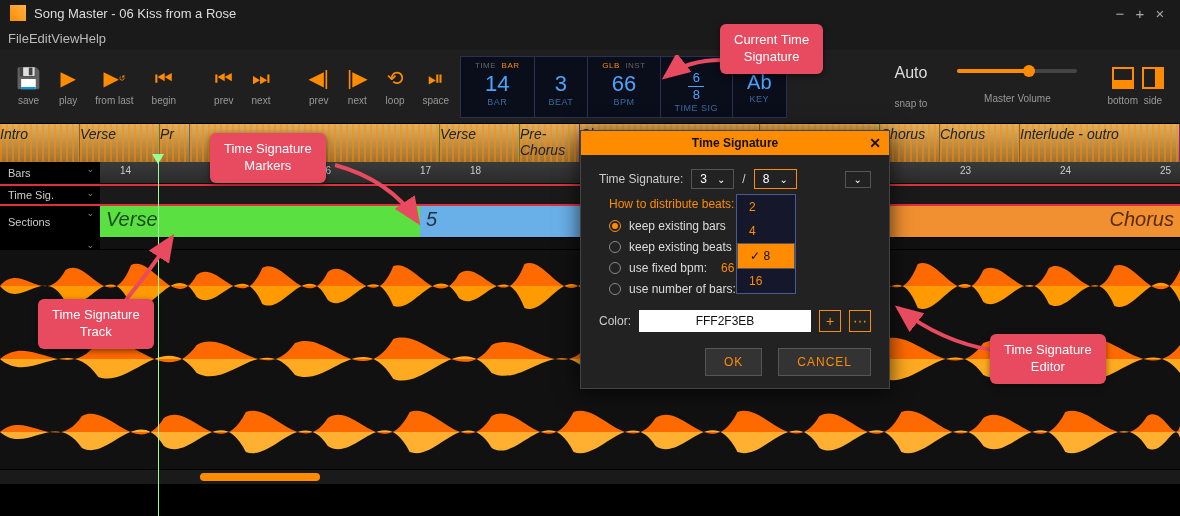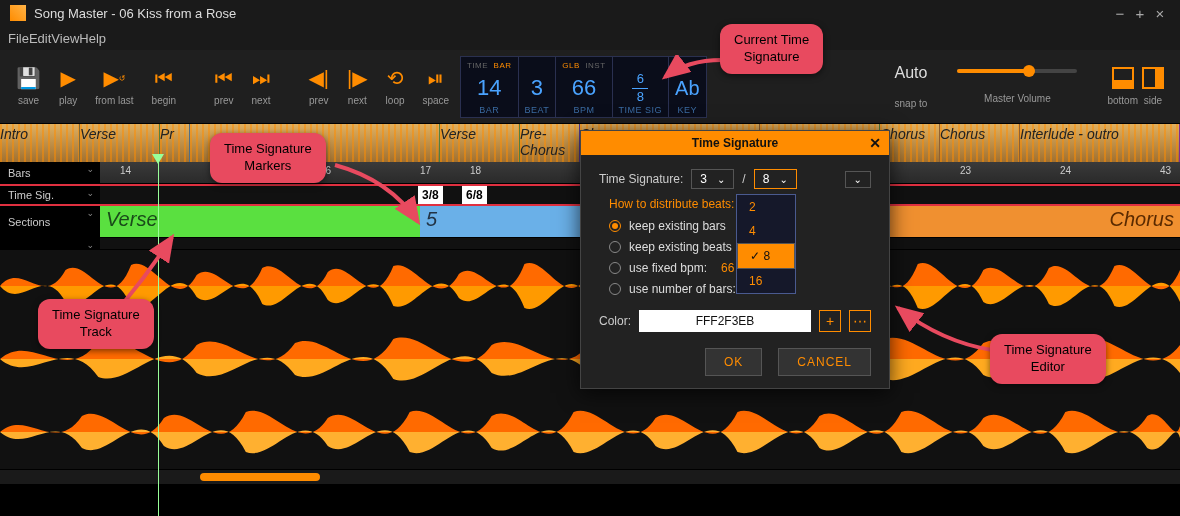--- a/index.html
+++ b/index.html
@@ -9,21 +9,21 @@
 .title-bar .t{flex:1;font-size:13px}
 .title-bar .win-btn{width:20px;text-align:center;color:#aaa;font-size:15px;cursor:pointer}
 .menu-bar{height:24px;background:#1a1a1a;display:flex;align-items:center;padding:0 8px;color:#bbb;font-size:13px}
 .menu-bar span{cursor:pointer}
 .toolbar{height:74px;background:#1f1f1f;display:flex;align-items:center;padding:0 16px;position:relative;border-bottom:1px solid #000}
 .tbtn{display:flex;flex-direction:column;align-items:center;gap:6px;margin-right:18px;cursor:pointer}
 .tbtn .ic{color:#ff8c00;font-size:20px;height:22px;display:flex;align-items:center}
 .tbtn .lbl{color:#999;font-size:10px}
 .tgroup{display:flex}
 .info-panel{position:absolute;left:460px;top:6px;height:62px;background:#0a0d1a;border:1px solid #2a3050;display:flex}
-.info-cell{border-right:1px solid #2a3050;padding:4px 6px 2px;text-align:center;display:flex;flex-direction:column;justify-content:space-between}
+.info-cell{border-right:1px solid #2a3050;padding:4px 14px 2px;text-align:center;display:flex;flex-direction:column;justify-content:flex-start}
 .info-cell:last-child{border-right:none}
 .info-cell .top{font-size:8px;color:#666;letter-spacing:0.5px;height:10px}
 .info-cell .val{color:#4aa3ff;font-size:22px;font-weight:300}
 .info-cell .val.key{color:#4aa3ff;font-size:20px}
 .info-cell .val.frac{font-size:13px;line-height:1.1}
 .info-cell .val.frac .hr{border-top:1px solid #4aa3ff;width:16px;margin:1px auto}
 .info-cell .bl{font-size:9px;color:#3a6aa0;letter-spacing:0.5px}
 .right-controls{position:absolute;right:16px;top:0;height:100%;display:flex;align-items:center;gap:30px}
 .snap-box{text-align:center;color:#999;font-size:10px}
 .snap-box .auto{color:#ddd;font-size:16px;margin-bottom:16px}
@@ -58,21 +58,21 @@
 .sections-row .sec.verse{background:#5ae040}
 .sections-row .sec.other{background:#6ab0e8;color:#234}
 .sections-row .sec.chorus{background:#f09030;color:#5a2a00;justify-content:flex-end}
 .audio-row{height:220px}
 .audio-row .row-lbl{display:flex;align-items:center}
 .audio-wave{position:absolute;inset:0;background:#111}
 .wave-layer{position:absolute;left:0;right:0;height:33.33%}
 .wave-layer svg{width:100%;height:100%}
 .scroll-row{height:14px;background:#1a1a1a;position:relative}
 .scroll-thumb{position:absolute;left:200px;width:120px;top:3px;height:8px;background:#ff8c00;border-radius:4px}
-.callout{position:absolute;background:#e84a5f;color:#000000;font-size:13px;padding:8px 14px;border-radius:12px;text-align:center;line-height:1.3;z-index:20;box-shadow:0 2px 6px rgba(0,0,0,0.5)}
+.callout{position:absolute;background:#e84a5f;color:#ffffff;font-size:13px;padding:8px 14px;border-radius:6px;text-align:center;line-height:1.3;z-index:20;box-shadow:0 2px 6px rgba(0,0,0,0.5)}
 .arrow{position:absolute;z-index:19}
 .dialog{position:absolute;left:580px;top:130px;width:310px;background:#222;border:1px solid #444;z-index:15;box-shadow:0 4px 20px rgba(0,0,0,0.7)}
 .dialog .hdr{height:24px;background:#ff8c00;color:#111;display:flex;align-items:center;justify-content:center;font-size:12px;font-weight:bold;position:relative}
 .dialog .hdr .x{position:absolute;right:8px;cursor:pointer;font-size:14px}
 .dialog .body{padding:14px 18px 12px;color:#ccc;font-size:12px}
 .dlg-row{display:flex;align-items:center;gap:8px;margin-bottom:8px}
 .sel{background:#222;border:1px solid #555;color:#fff;padding:2px 8px;display:flex;align-items:center;gap:10px;cursor:pointer;font-size:12px}
 .sel.hl{border-color:#ff8c00}
 .sel .chev{font-size:10px}
 .distribute{margin:8px 0 0 10px}
@@ -271,32 +271,28 @@
       </div>
     <div class="row-content bar-ruler" id="bar-ruler">
       <div class="playhead" style="left:58px"></div>
     <div class="bar-num" style="left: 20px;">14</div>
         <div class="bar-num" style="left: 120px;">15</div>
         <div class="bar-num" style="left: 220px;">16</div>
         <div class="bar-num" style="left: 320px;">17</div>
         <div class="bar-num" style="left: 370px;">18</div>
         <div class="bar-num" style="left: 860px;">23</div>
         <div class="bar-num" style="left: 960px; text-align: center;">24</div>
-        <div class="bar-num" style="left: 1060px;">43</div>
+        <div class="bar-num" style="left: 1060px;">25</div>
       </div>
   </div>
 
   <div class="row ts-track">
     <div class="row-lbl">
         <span>Time Sig.</span>
         <span class="exp">⌄</span>
-      </div>
-    <div class="row-content" id="ts-content" style="background:#111">
-        <div class="ts-marker" style="left: 318px;">3/8</div>
-        <div class="ts-marker" style="left: 362px;">6/8</div>
       </div>
   </div>
 
   <div class="row tall sections-row">
     <div class="row-lbl">
         <span>Sections</span>
         <span class="exp">⌄</span>
       </div>
     <div class="row-content">
       <div class="sec verse" style="left:0;width:320px">

